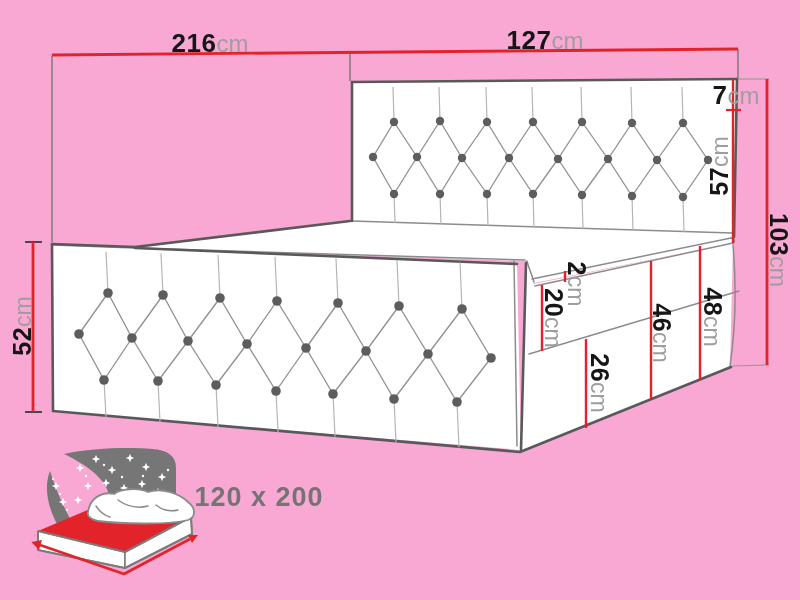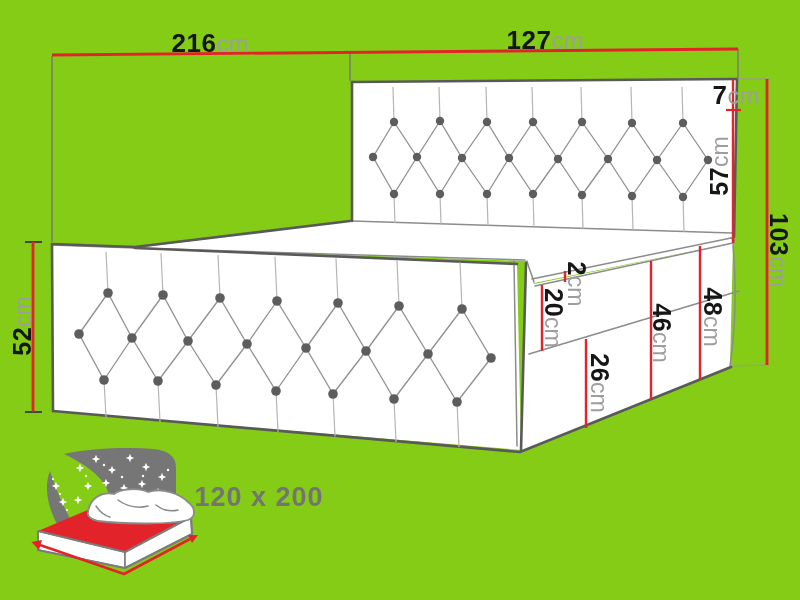--- a/index.html
+++ b/index.html
@@ -1,16 +1,16 @@
 <!DOCTYPE html>
 <html style="--dimension-red: #e2242a; --drawing-outline: #595959; --label-number: #161616; --label-unit: #9e9e9e; --icon-gray: #767676; --size-label-gray: #747474;"><head>
 <meta charset="utf-8">
 <style>
   html,body{margin:0;padding:0;background:#fff;width:800px;height:600px;overflow:hidden;}
-  #stage{position:relative;width:800px;height:600px;background:#84cc16;font-family:"Liberation Sans",sans-serif;}
+  #stage{position:relative;width:800px;height:600px;background:#f9a8d4;font-family:"Liberation Sans",sans-serif;}
   svg{display:block}
   
   .thick{stroke:var(--drawing-outline,#595959);stroke-width:2.6;fill:none;stroke-linecap:round;stroke-linejoin:round;}
   .thin{stroke:#8c8c8c;stroke-width:1.5;fill:none;stroke-linecap:round;}
   .xline{stroke:#777;stroke-width:1.4;fill:none;}
   .xlight{stroke:#9a9a9a;stroke-width:1.2;fill:none;}
   .tick{stroke:#3a3a3a;stroke-width:1.8;fill:none;}
   .fillw{fill:#fff;stroke:none;}
   .red{stroke:var(--dimension-red,#e2242a);fill:none;}
   .rw28{stroke-width:2.8}.rw24{stroke-width:2.4}.rw22{stroke-width:2.2}

